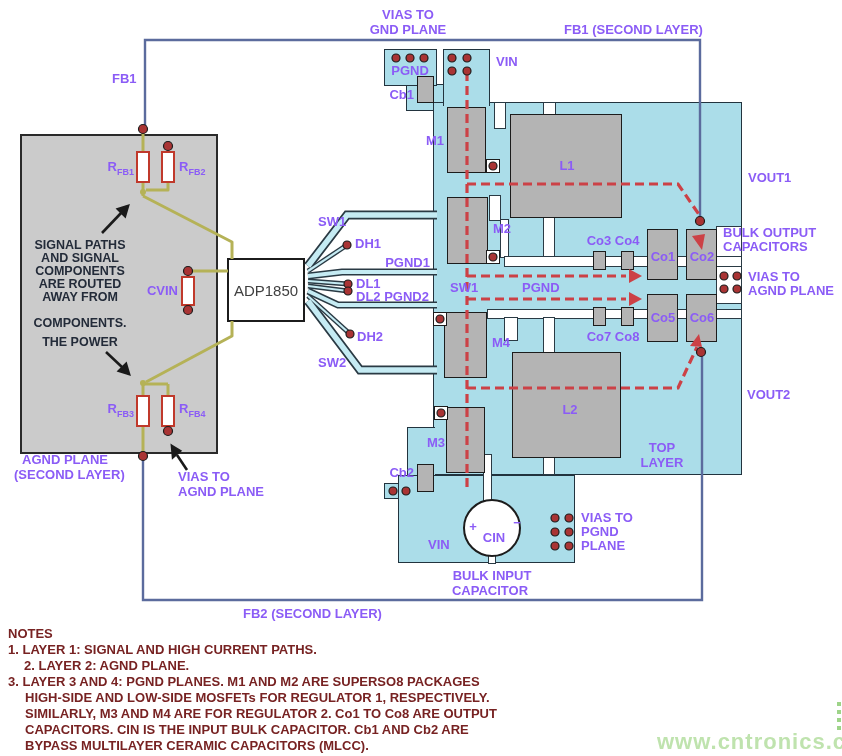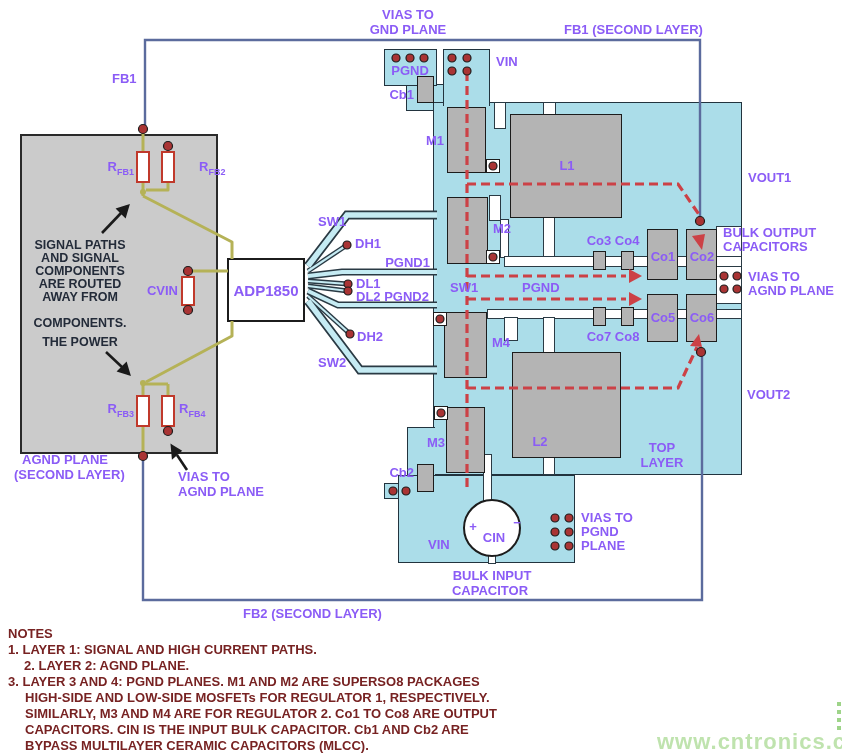--- a/index.html
+++ b/index.html
@@ -16,21 +16,21 @@
   .lbl{position:absolute;font-weight:bold;font-size:13px;color:#8b5cf6;white-space:nowrap;line-height:13px;}
   .c{transform:translateX(-50%);}
   .r{transform:translateX(-100%);}
   .note{position:absolute;font-weight:bold;font-size:13px;color:#772222;white-space:nowrap;line-height:13px;}
   .sig{position:absolute;font-weight:bold;font-size:12.5px;color:#232b39;white-space:nowrap;transform:translateX(-50%);}
   sub{font-size:9px;}
   .rres{position:absolute;background:#ffffff;border:2px solid #c0392b;box-sizing:border-box;}
   #graybox{position:absolute;left:20px;top:134px;width:198px;height:320px;background:#cbcbcb;border:2.5px solid #2a2a2a;box-sizing:border-box;}
   #adp{position:absolute;left:227px;top:258px;width:78px;height:64px;background:#ffffff;border:2px solid #1c1c1c;
        box-sizing:border-box;display:flex;align-items:center;justify-content:center;
-       font-weight:bold;font-size:15px;color:#8b5cf6;}
+       font-weight:normal;font-size:15px;color:#404040;}
   #cin{position:absolute;left:463px;top:499px;width:58px;height:58px;background:#ffffff;border:2px solid #1c1c1c;
        border-radius:50%;box-sizing:border-box;}
   #wm{position:absolute;left:657px;top:729px;font-size:22px;color:#bfe3ae;letter-spacing:1px;font-weight:bold;}
   svg{position:absolute;left:0;top:0;z-index:30;pointer-events:none;}
   .z2{z-index:20;} .z4{z-index:40;}
 </style>
 </head>
 <body>
 
 <div class="plane" style="left:406px;top:84px;width:41px;height:27px;"></div>
@@ -198,24 +198,24 @@
 <div class="lbl z4" style="left:528px;top:23px;padding-left:36px;">FB1 (SECOND LAYER)</div>
 <div class="lbl z4" style="left:112px;top:72px;">FB1</div>
 <div class="lbl c z4" style="left:410px;top:64px;">PGND</div>
 <div class="lbl r z4" style="left:414px;top:88px;">Cb1</div>
 <div class="lbl z4" style="left:496px;top:55px;">VIN</div>
 <div class="lbl r z4" style="left:444px;top:134px;">M1</div>
 <div class="lbl c z4" style="left:567px;top:159px;">L1</div>
 <div class="lbl z4" style="left:493px;top:222px;">M2</div>
 <div class="lbl z4" style="left:492px;top:336px;">M4</div>
 <div class="lbl r z4" style="left:445px;top:436px;">M3</div>
-<div class="lbl c z4" style="left:540px;top:403px;margin-top:32px;">L2</div>
+<div class="lbl c z4" style="left:570px;top:403px;">L2</div>
 
 <div class="lbl r z4" style="left:134px;top:160px;"><span>R</span><sub>FB1</sub></div>
-<div class="lbl z4" style="left:179px;top:160px;margin-left:20px;"><span>R</span><sub>FB2</sub></div>
+<div class="lbl z4" style="left:179px;top:160px;"><span>R</span><sub>FB2</sub></div>
 <div class="lbl r z4" style="left:134px;top:402px;"><span>R</span><sub>FB3</sub></div>
 <div class="lbl z4" style="left:179px;top:402px;"><span>R</span><sub>FB4</sub></div>
 <div class="lbl r z4" style="left:178px;top:284px;">CVIN</div>
 
 <div class="sig z4" style="left:80px;top:238px;">SIGNAL PATHS</div>
 <div class="sig z4" style="left:80px;top:251px;">AND SIGNAL</div>
 <div class="sig z4" style="left:80px;top:264px;">COMPONENTS</div>
 <div class="sig z4" style="left:80px;top:277px;">ARE ROUTED</div>
 <div class="sig z4" style="left:80px;top:290px;">AWAY FROM</div>
 <div class="sig z4" style="left:80px;top:303px;margin-top:32px;">THE POWER</div>

